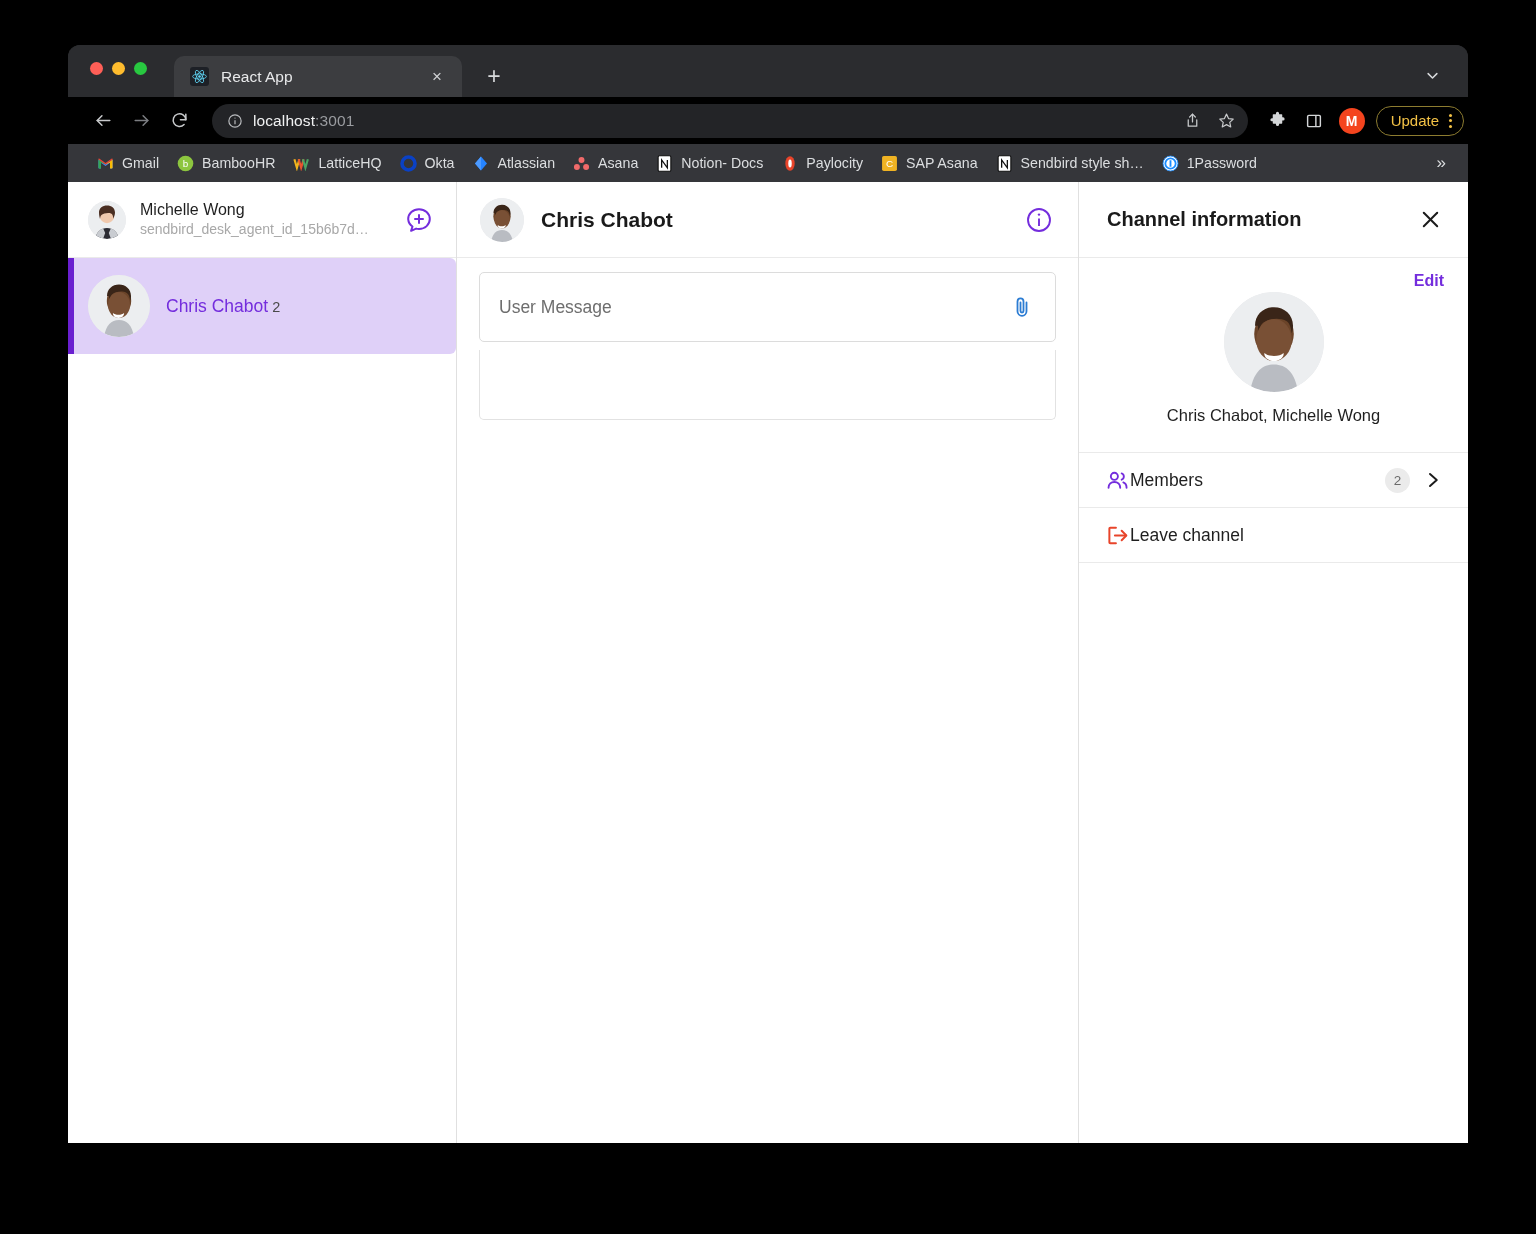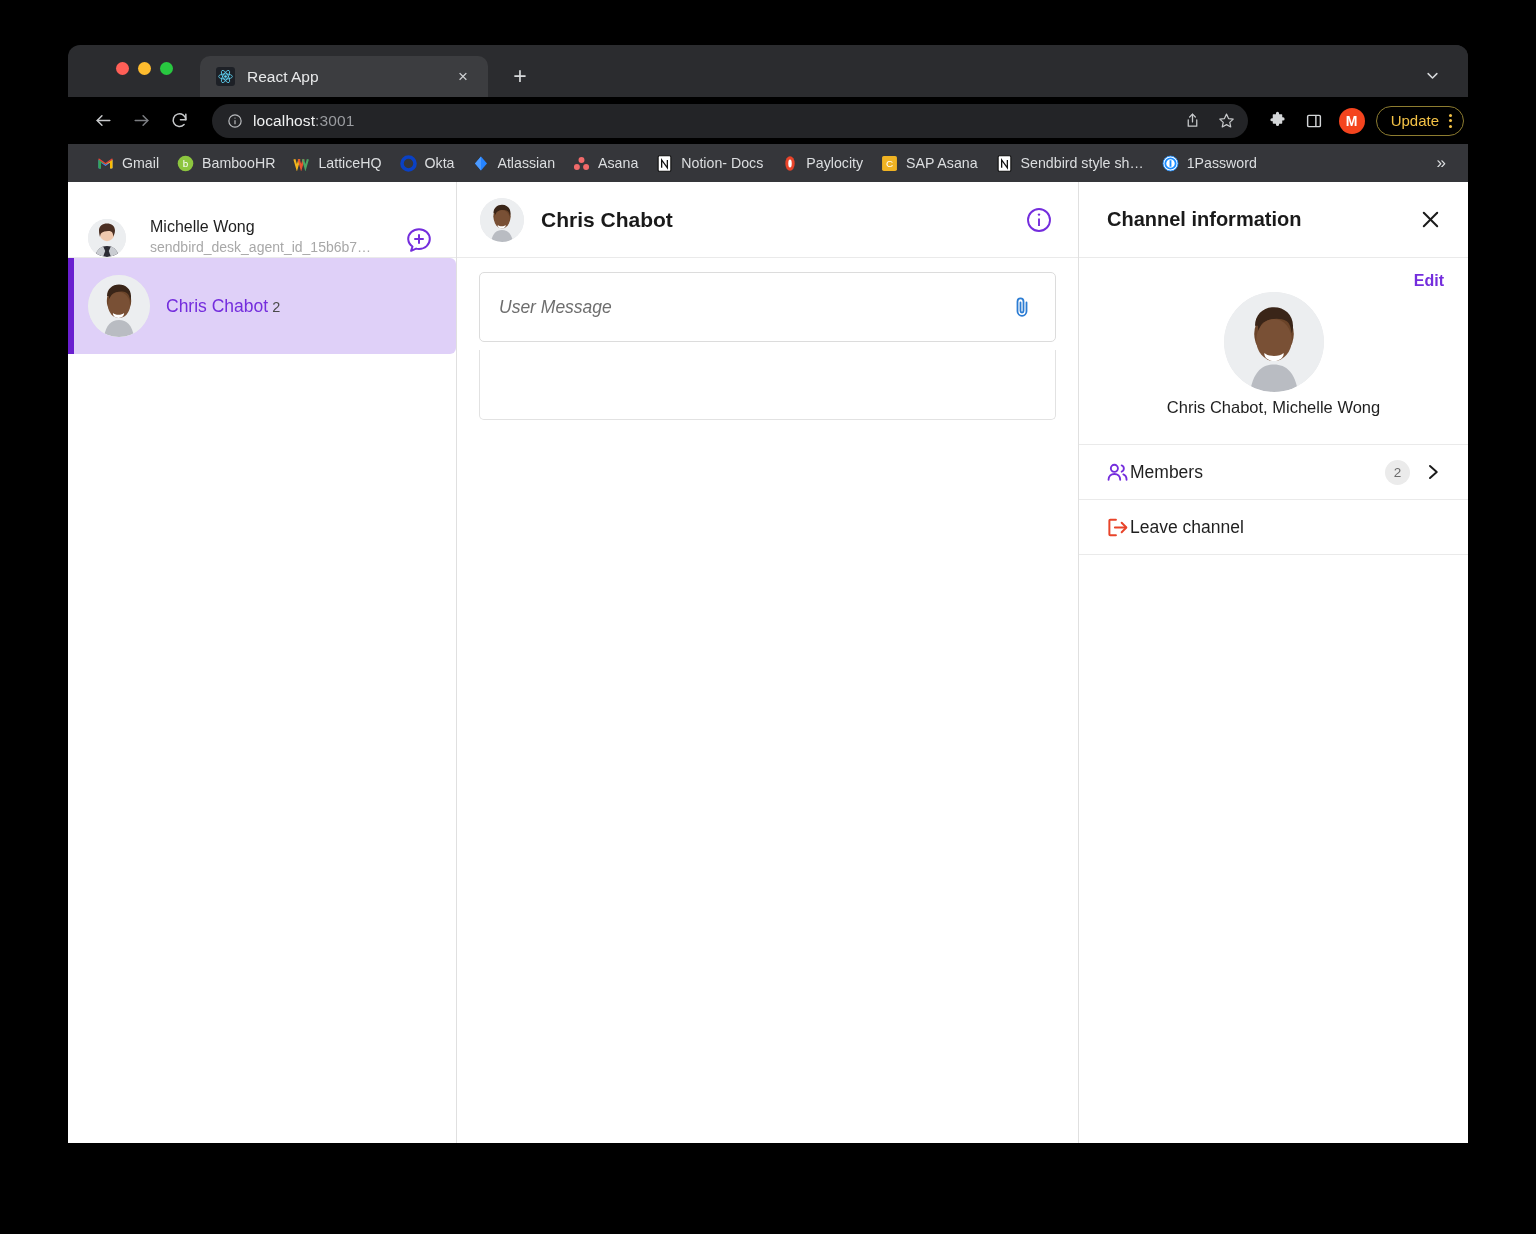--- a/index.html
+++ b/index.html
@@ -24,21 +24,20 @@
 
   
   .tab-strip {
     height: 52px;
     background: #2b2c2f;
     display: flex;
     align-items: flex-end;
     padding-left: 22px;
     position: relative;
     flex: 0 0 auto;
-    margin-left: 26px;
   }
   .traffic-lights {
     display: flex; align-items: center; gap: 9px;
     height: 52px; padding-bottom: 6px;
     margin-right: 27px;
   }
   .tl { width: 13px; height: 13px; border-radius: 50%; }
   .tl-red { background: #ff5f57; }
   .tl-yellow { background: #febc2e; }
   .tl-green { background: #28c840; }
@@ -226,23 +225,23 @@
   .channel-list {
     width: 389px;
     flex: 0 0 389px;
     background: #ffffff;
     border-right: 1px solid #e0e0e0;
     display: flex; flex-direction: column;
   }
   .cl-header {
     height: 76px;
     flex: 0 0 76px;
-    display: flex; align-items: flex-end;
+    display: flex; align-items: center;
     padding: 0 20px 0 20px;
-    gap: 24px;
+    gap: 14px;
     border-bottom: 1px solid #eaeaea;
   }
   .avatar {
     border-radius: 50%;
     background: #e9eaec;
     flex: 0 0 auto;
     overflow: hidden;
     position: relative;
   }
   .av-38 { width: 38px; height: 38px; }
@@ -344,21 +343,20 @@
     padding: 14px 22px 0 22px;
     background: #ffffff;
   }
   .msg-input {
     height: 70px;
     border: 1px solid #dcdcdc;
     border-radius: 5px;
     display: flex; align-items: center;
     padding: 0 18px 0 19px;
     background: #ffffff;
-    font-style: italic;
   }
   .msg-placeholder {
     flex: 1 1 auto;
     font-size: 17.5px;
     color: #6e6e6e;
   }
   .attach-btn {
     width: 30px; height: 30px;
     flex: 0 0 auto;
     display: flex; align-items: center; justify-content: center;
@@ -408,21 +406,21 @@
   }
   .ip-edit {
     position: absolute;
     right: 24px; top: 14px;
     font-size: 16px;
     font-weight: bold;
     color: #742ddd;
   }
   .ip-avatar-wrap { margin-top: 20px; }
   .ip-members-label {
-    margin-top: 5px;
+    margin-top: 13px;
     font-size: 16.5px;
     color: #1f1f1f;
     text-align: center;
     line-height: 1.3;
   }
   .ip-row {
     height: 55px;
     display: flex; align-items: center;
     padding: 0 22px 0 25px;
     border-bottom: 1px solid #eaeaea;

